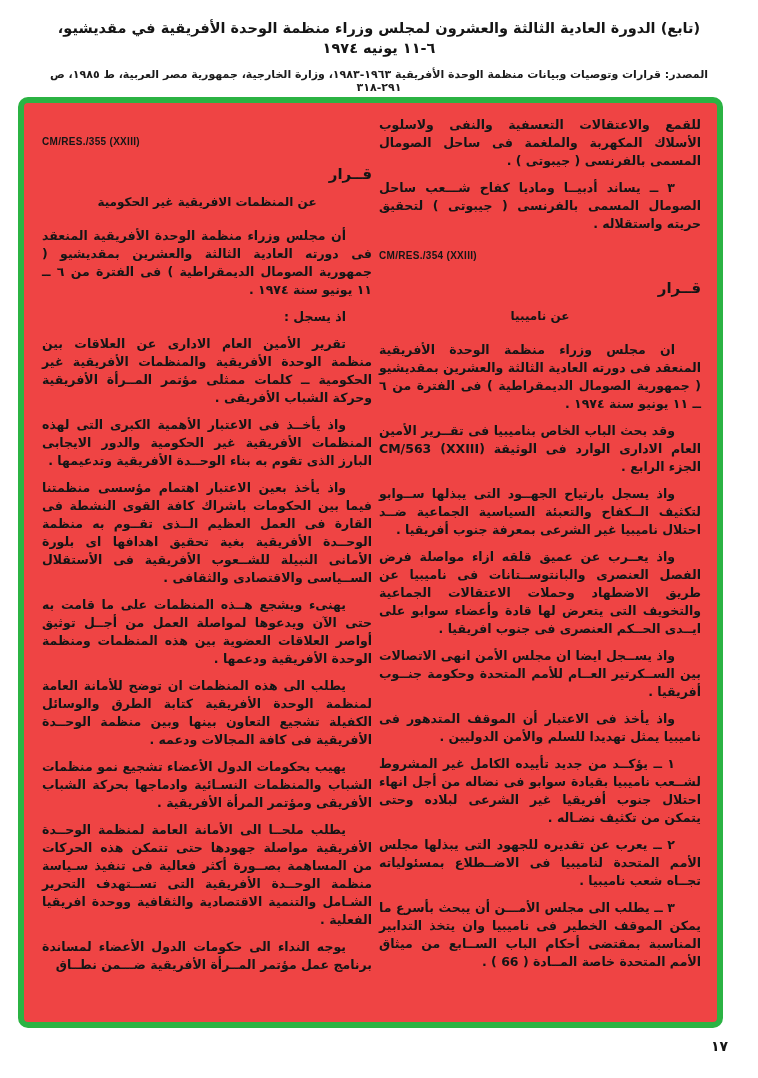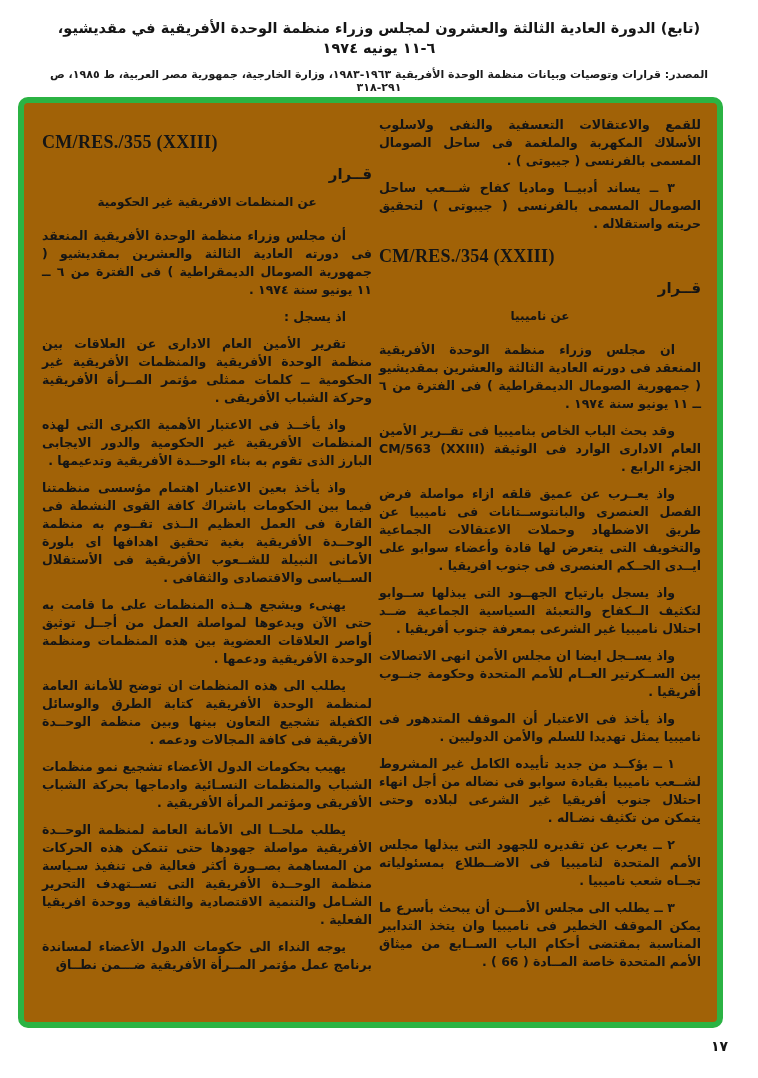--- a/index.html
+++ b/index.html
@@ -31,43 +31,43 @@
   }
 
   
   .green-box{
     position:absolute;
     left:18px;top:97px;
     width:705px;height:931px;
     border:6px solid #2bb343;
     border-radius:10px;
     box-sizing:border-box;
-    background:#a16207;
+    background:#ef4444;
     overflow:hidden;
   }
 
   .col{
     position:absolute;
     direction:rtl;
     font-weight:bold;
     font-size:12.5px;
     line-height:18px;
     text-align:justify;
   }
   .col-right{top:13px;right:16px;width:322px;}
   .col-left{top:30px;left:18px;width:330px;}
 
   .para{margin:0 0 9px 0;text-indent:26px;}
   .para.no-indent{text-indent:0;}
 
   .res-number{
     direction:ltr;text-align:left;
-    font-size:18px;font-weight:bold;
+    font-size:10px;font-weight:bold;
     margin:14px 0 4px 0;
-    font-family:Liberation Serif, serif;
+    font-family:Liberation Sans, sans-serif;
     letter-spacing:.3px;
   }
   .res-title{
     text-align:right;font-size:15px;font-weight:bold;
     margin:14px 0 10px 0;
   }
   .res-subtitle{
     text-align:center;font-size:12px;font-weight:bold;
     margin:0 0 16px 0;
   }
@@ -95,22 +95,22 @@
     <div class="col col-right">
       <p class="para no-indent">للقمع والاعتقالات التعسفية والنفى ولاسلوب الأسلاك المكهربة والملغمة فى ساحل الصومال المسمى بالفرنسى ( جيبوتى ) .</p>
       <p class="para">٣ ــ يساند أدبيــا وماديا كفاح شـــعب ساحل الصومال المسمى بالفرنسى ( جيبوتى ) لتحقيق حريته واستقلاله .</p>
 
       <div class="res-number">CM/RES./354 (XXIII)</div>
       <div class="res-title">قــرار</div>
       <div class="res-subtitle">عن ناميبيا</div>
 
       <p class="para">ان مجلس وزراء منظمة الوحدة الأفريقية المنعقد فى دورته العادية الثالثة والعشرين بمقديشيو ( جمهورية الصومال الديمقراطية ) فى الفترة من ٦ ــ ١١ يونيو سنة ١٩٧٤ .</p>
       <p class="para">وقد بحث الباب الخاص بناميبيا فى تقــرير الأمين العام الادارى الوارد فى الوثيقة CM/563 (XXIII) الجزء الرابع .</p>
+      <p class="para">واذ يسجل بارتياح الجهــود التى يبذلها ســوابو لتكثيف الــكفاح والتعبئة السياسية الجماعية ضــد احتلال ناميبيا غير الشرعى بمعرفة جنوب أفريقيا .</p>
       <p class="para">واذ يعــرب عن عميق قلقه ازاء مواصلة فرض الفصل العنصرى والبانتوســتانات فى ناميبيا عن طريق الاضطهاد وحملات الاعتقالات الجماعية والتخويف التى يتعرض لها قادة وأعضاء سوابو على ايــدى الحــكم العنصرى فى جنوب افريقيا .</p>
-      <p class="para">واذ يسجل بارتياح الجهــود التى يبذلها ســوابو لتكثيف الــكفاح والتعبئة السياسية الجماعية ضــد احتلال ناميبيا غير الشرعى بمعرفة جنوب أفريقيا .</p>
       <p class="para">واذ يســجل ايضا ان مجلس الأمن انهى الاتصالات بين الســكرتير العــام للأمم المتحدة وحكومة جنــوب أفريقيا .</p>
       <p class="para">واذ يأخذ فى الاعتبار أن الموقف المتدهور فى ناميبيا يمثل تهديدا للسلم والأمن الدوليين .</p>
       <p class="para">١ ــ يؤكــد من جديد تأييده الكامل غير المشروط لشــعب ناميبيا بقيادة سوابو فى نضاله من أجل انهاء احتلال جنوب أفريقيا غير الشرعى لبلاده وحتى يتمكن من تكثيف نضـاله .</p>
       <p class="para">٢ ــ يعرب عن تقديره للجهود التى يبذلها مجلس الأمم المتحدة لناميبيا فى الاضــطلاع بمسئولياته تجــاه شعب ناميبيا .</p>
       <p class="para">٣ ــ يطلب الى مجلس الأمـــن أن يبحث بأسرع ما يمكن الموقف الخطير فى ناميبيا وان يتخذ التدابير المناسبة بمقتضى أحكام الباب الســابع من ميثاق الأمم المتحدة خاصة المــادة ( 66 ) .</p>
     </div>
 
     <div class="col col-left">
       <div class="res-number" style="margin-top:0;">CM/RES./355 (XXIII)</div>
       <div class="res-title">قــرار</div>

